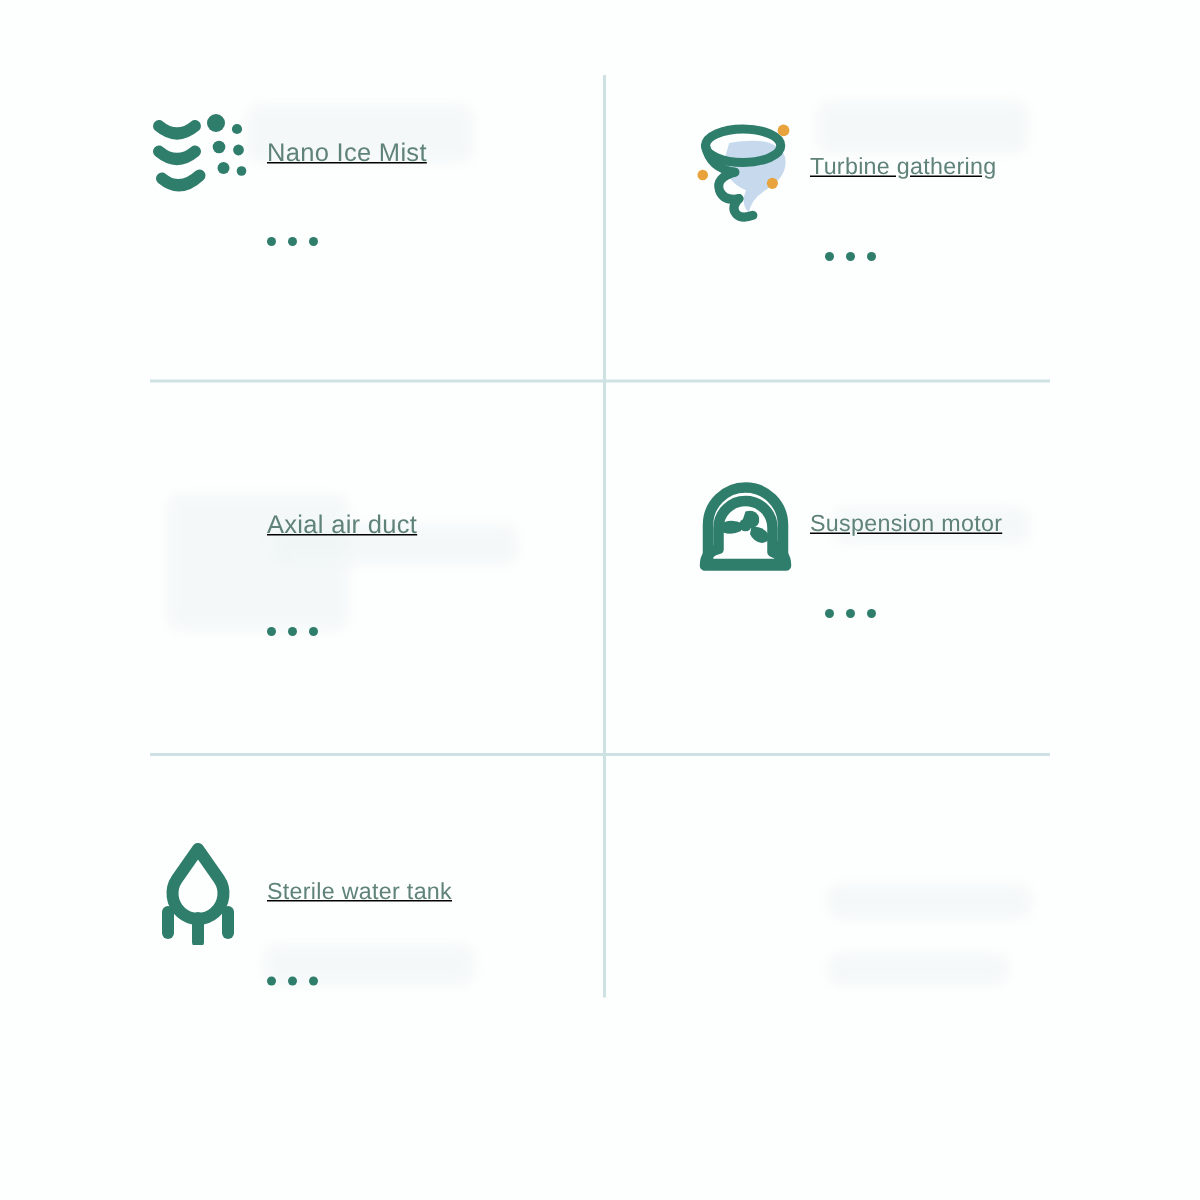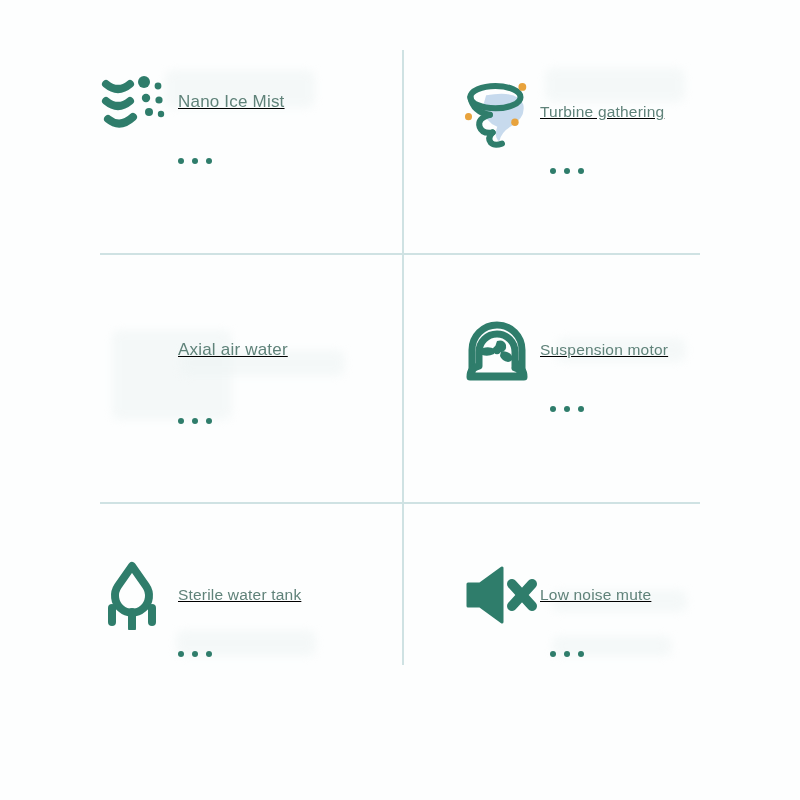--- a/index.html
+++ b/index.html
@@ -193,21 +193,21 @@
     </div>
   </div>
 
   <div class="cell cell-3">
     <div class="cell-row">
       <div class="icon-box empty">
         <svg width="70" height="66" viewBox="0 0 70 66">
           <circle cx="35" cy="33" r="28" fill="none" stroke="#2f7d6b" stroke-width="6"></circle>
         </svg>
       </div>
-      <div class="feature-label">Axial air water</div>
+      <div class="feature-label">Axial air duct</div>
     </div>
     <div class="ellipsis">
       <span class="dot"></span>
       <span class="dot"></span>
       <span class="dot"></span>
     </div>
   </div>
 
   <div class="cell cell-5">
     <div class="cell-row">
@@ -252,35 +252,14 @@
       </div>
       <div class="feature-label">Suspension motor</div>
     </div>
     <div class="ellipsis">
       <span class="dot"></span>
       <span class="dot"></span>
       <span class="dot"></span>
     </div>
   </div>
 
-  <div class="cell cell-6">
-    <div class="cell-row">
-      <div class="icon-box">
-        <svg width="78" height="62" viewBox="0 0 78 62">
-
-          <path d="M6 20 L18 20 L40 4 L40 58 L18 42 L6 42 Z" fill="#2f7d6b" stroke="#2f7d6b" stroke-width="3" stroke-linejoin="round"></path>
-
-          <g stroke="#2f7d6b" stroke-width="10" stroke-linecap="round">
-            <line x1="50" y1="20" x2="70" y2="42"></line>
-            <line x1="70" y1="20" x2="50" y2="42"></line>
-          </g>
-        </svg>
-      </div>
-      <div class="feature-label">Low noise mute</div>
-    </div>
-    <div class="ellipsis">
-      <span class="dot"></span>
-      <span class="dot"></span>
-      <span class="dot"></span>
-    </div>
-  </div>
 
 </div>
 
 </body></html>

